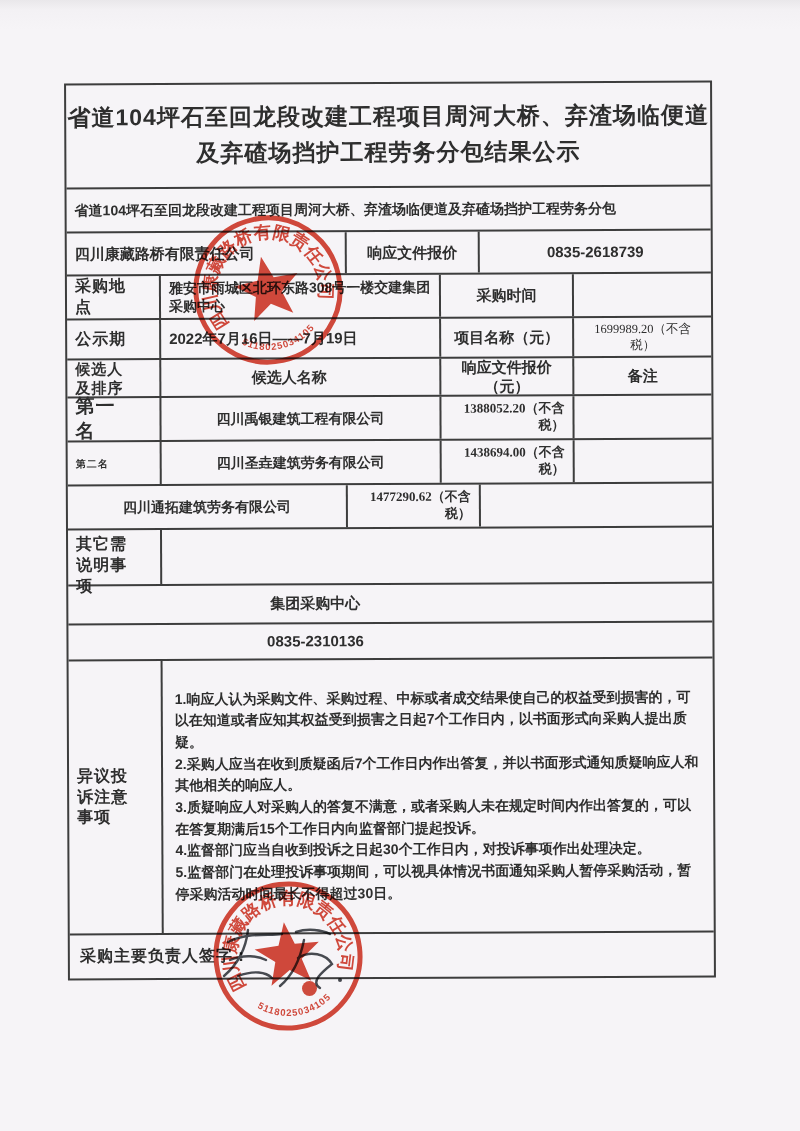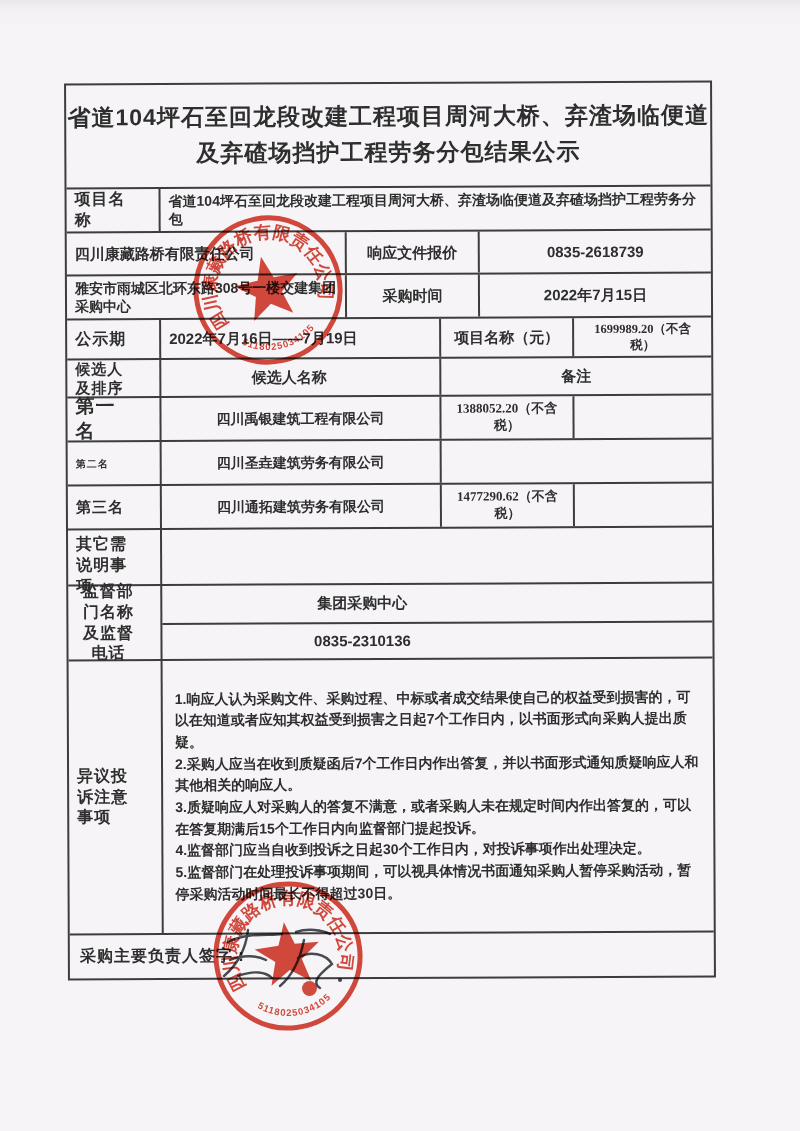--- a/index.html
+++ b/index.html
@@ -28,22 +28,22 @@
   .col4{flex:1 1 auto;justify-content:center;text-align:center;}
   .merged{flex:1 1 auto;}
   .center{justify-content:center;text-align:center;}
   .titlebox{
     height:104px;border-bottom:2px solid #3d3d3d;box-sizing:border-box;
     display:flex;align-items:center;justify-content:center;text-align:center;
     font-size:23px;font-weight:bold;letter-spacing:1px;line-height:1.55;white-space:pre-line;
   }
   .v15{font-size:15px;font-weight:600;}
   .v14{font-size:14px;font-weight:600;}
-  .price{font-size:13px;font-weight:600;font-family:"Liberation Serif","DejaVu Serif",serif;}
-  .maxprice{font-size:12.5px;font-weight:700;font-family:"Liberation Serif","DejaVu Serif",serif;}
+  .price{font-size:13px;font-weight:600;font-family:"Liberation Serif","DejaVu Serif",serif;text-align:right;}
+  .maxprice{font-size:12.5px;font-weight:400;font-family:"Liberation Serif","DejaVu Serif",serif;}
   .substack{flex:1 1 auto;display:flex;flex-direction:column;}
   .subrow{flex:1 1 auto;display:flex;align-items:center;justify-content:center;text-align:center;box-sizing:border-box;padding-right:150px;}
   .subrow.divider{border-bottom:2px solid #3d3d3d;}
   .objtext{
     flex:1 1 auto;display:flex;align-items:center;
     font-size:14px;font-weight:600;line-height:1.55;white-space:pre-line;
     padding:10px 12px;box-sizing:border-box;
   }
   .signrow{flex:1 1 auto;display:flex;align-items:center;padding-left:10px;font-size:16px;font-weight:600;letter-spacing:1px;}
   
@@ -58,76 +58,75 @@
 <body>
 
 <div class="paper">
 
   <div class="doc">
 
     <div class="titlebox">省道104坪石至回龙段改建工程项目周河大桥、弃渣场临便道
 及弃碴场挡护工程劳务分包结果公示</div>
 
     <div class="trow" style="height:44px">
-      <div class="cell bl labelcell">项目名称</div>
       <div class="cell merged v14">省道104坪石至回龙段改建工程项目周河大桥、弃渣场临便道及弃碴场挡护工程劳务分包</div>
     </div>
 
     <div class="trow" style="height:43px">
       <div class="cell bl col2 v15">四川康藏路桥有限责任公司</div>
       <div class="cell bl col3 v15">响应文件报价</div>
       <div class="cell col4 v15">0835-2618739</div>
     </div>
 
     <div class="trow" style="height:44px">
+      <div class="cell bl labelcell">采购地点</div>
       <div class="cell bl col2 v14">雅安市雨城区北环东路308号一楼交建集团采购中心</div>
       <div class="cell bl col3 v15">采购时间</div>
-      <div class="cell col4 v15">2022年7月15日</div>
     </div>
 
     <div class="trow" style="height:40px">
       <div class="cell bl labelcell">公示期</div>
       <div class="cell bl col2 v15">2022年7月16日——7月19日</div>
       <div class="cell bl col3 v15">项目名称（元）</div>
       <div class="cell col4 maxprice">1699989.20（不含税）</div>
     </div>
 
     <div class="trow" style="height:38px">
       <div class="cell bl labelcell" style="font-size:15px">候选人及排序</div>
       <div class="cell bl col2 center v15" style="padding-right:30px">候选人名称</div>
+      <div class="cell bl col3 v15">响应文件报价（元）</div>
       <div class="cell col4 v15">备注</div>
     </div>
 
     <div class="trow" style="height:44px">
       <div class="cell bl labelcell" style="font-size:19px">第一名</div>
       <div class="cell bl col2 center v14">四川禹银建筑工程有限公司</div>
       <div class="cell bl col3 price">1388052.20（不含税）</div>
       <div class="cell col4"></div>
     </div>
 
     <div class="trow" style="height:44px">
       <div class="cell bl labelcell" style="font-size:10px">第二名</div>
       <div class="cell bl col2 center v14">四川圣垚建筑劳务有限公司</div>
+      <div class="cell bl col3 price">1438694.00（不含税）</div>
       <div class="cell col4"></div>
     </div>
 
     <div class="trow" style="height:44px">
-      <div class="cell bl labelcell" style="font-size:15px">第三名</div>
       <div class="cell bl col2 center v14">四川通拓建筑劳务有限公司</div>
       <div class="cell bl col3 price">1477290.62（不含税）</div>
       <div class="cell col4"></div>
     </div>
 
     <div class="trow" style="height:56px">
       <div class="cell bl labelcell" style="align-items:flex-start;padding-top:4px">其它需说明事项</div>
       <div class="cell merged"></div>
     </div>
 
     <div class="trow" style="height:75px">
-      <div class="cell bl labelcell" style="text-align:center;padding:2px 24px 2px 12px">监督部门名称及监督电话</div>
       <div class="substack">
         <div class="subrow divider v15">集团采购中心</div>
         <div class="subrow v15">0835-2310136</div>
       </div>
     </div>
 
     <div class="trow" style="height:274px">
       <div class="cell bl labelcell">异议投诉注意事项</div>
       <div class="objtext">1.响应人认为采购文件、采购过程、中标或者成交结果使自己的权益受到损害的，可以在知道或者应知其权益受到损害之日起7个工作日内，以书面形式向采购人提出质疑。
 2.采购人应当在收到质疑函后7个工作日内作出答复，并以书面形式通知质疑响应人和其他相关的响应人。

